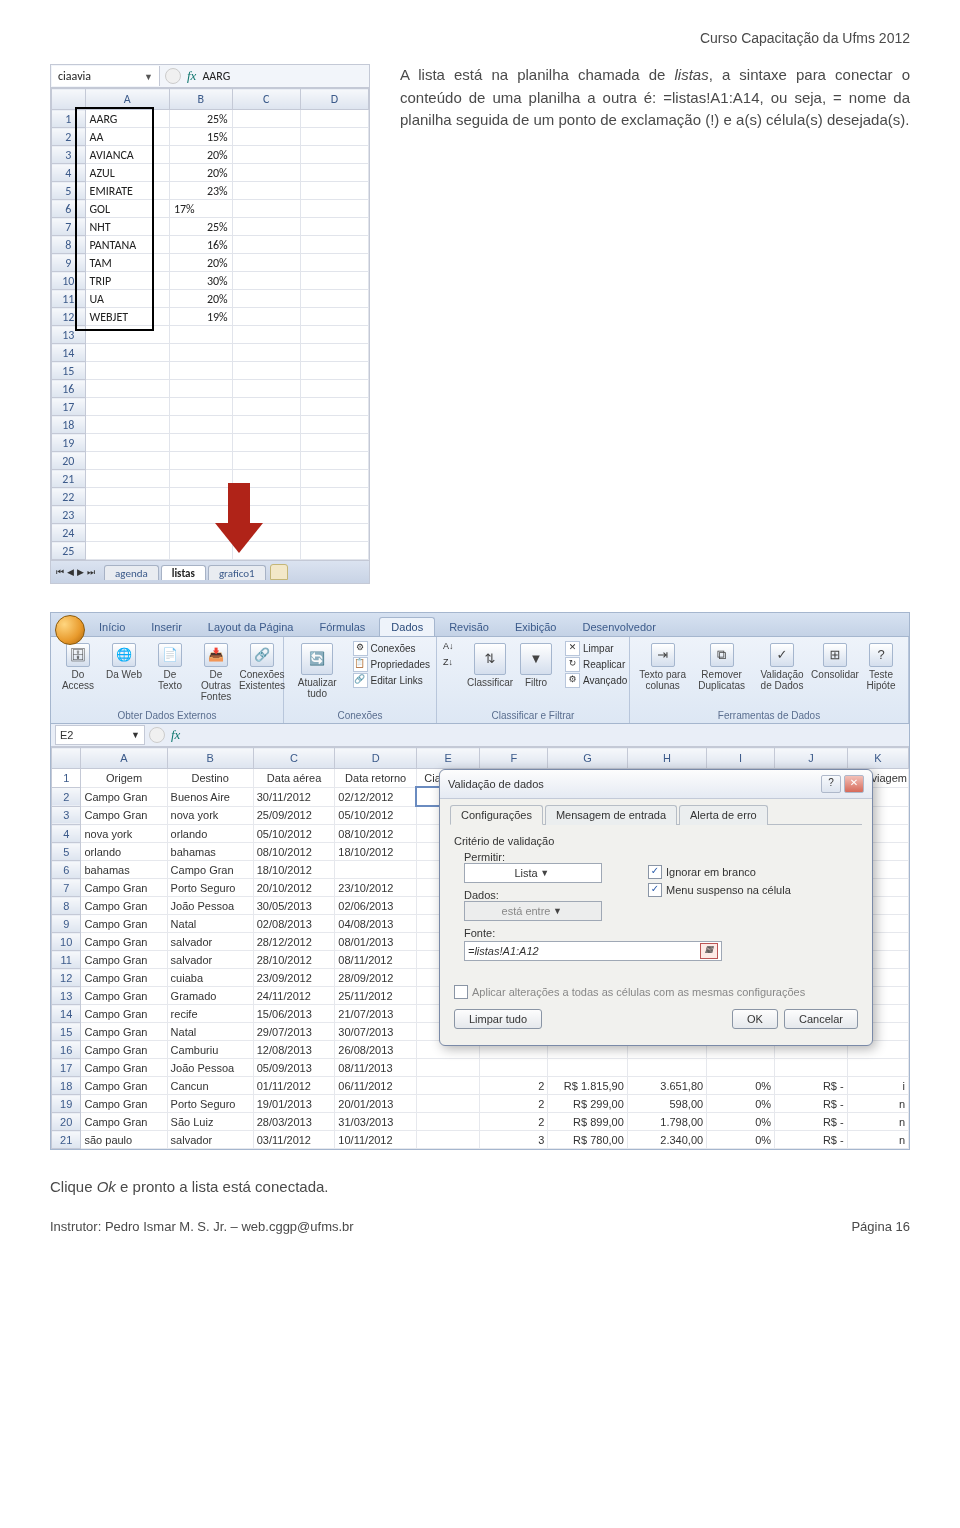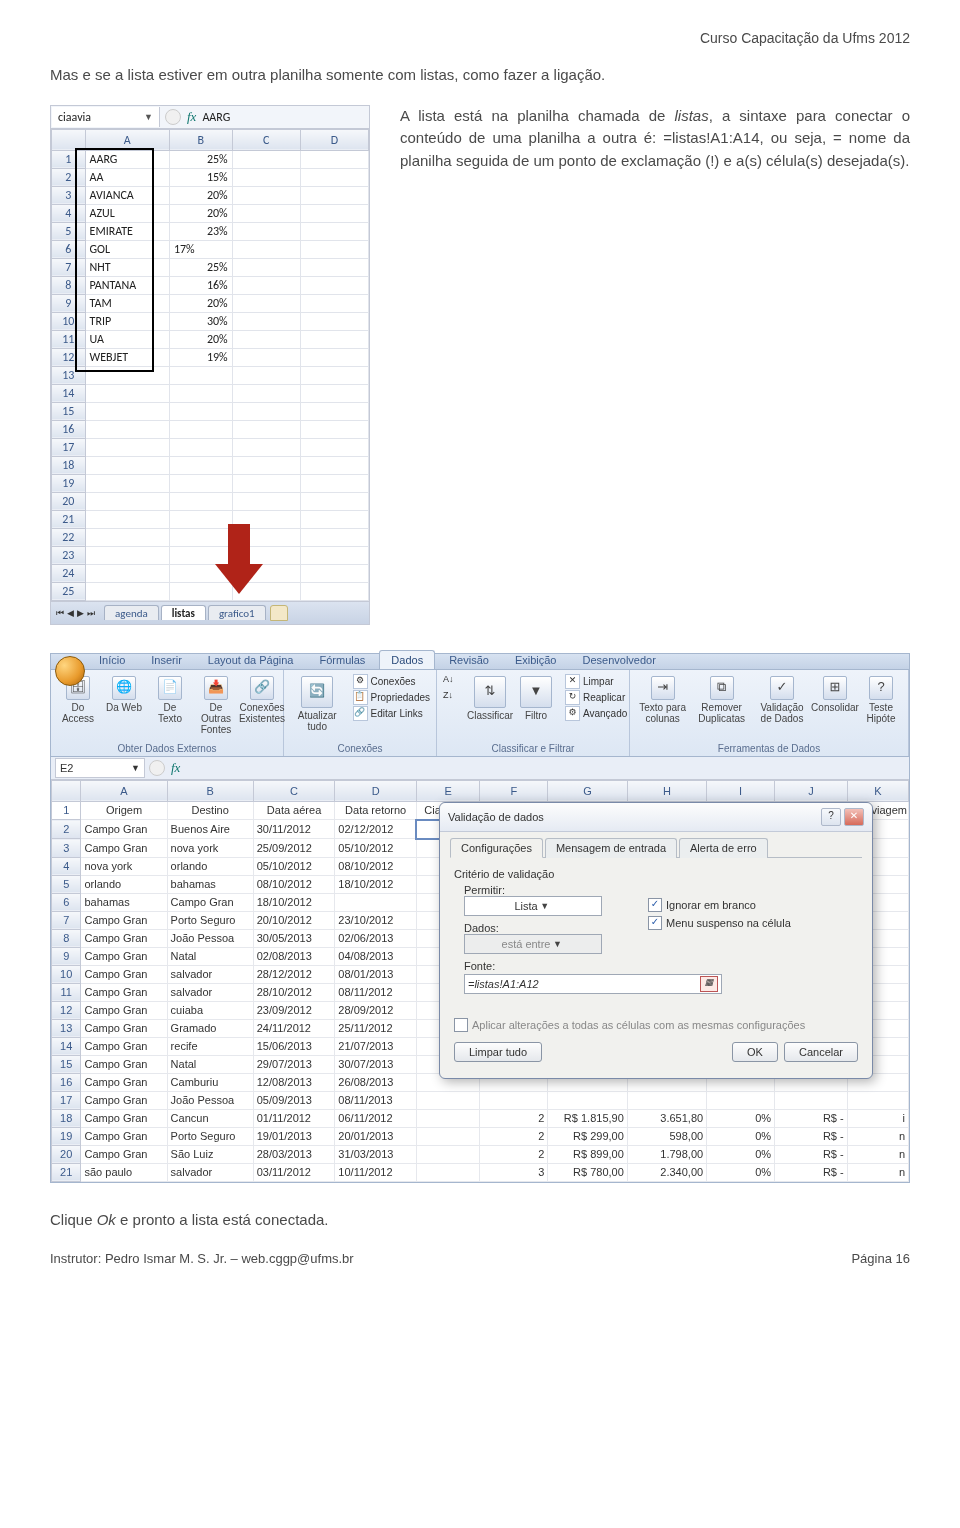--- a/index.html
+++ b/index.html
@@ -198,21 +198,21 @@
     background: #cfdbec;
     font-size: 11px;
     color: #333;
     margin-bottom: 26px;
   }
   .ribbon-tabs {
     display: flex;
     align-items: flex-end;
     gap: 2px;
     padding-left: 36px;
-    height: 15px;
+    height: 23px;
     background: linear-gradient(#d7e2f1,#c4d2e6);
     position: relative;
   }
   .orb {
     position: absolute;
     left: 4px;
     top: 2px;
     width: 28px;
     height: 28px;
     border-radius: 50%;
@@ -487,21 +487,20 @@
     color: #4a4a4a;
     margin-top: 20px;
   }
 </style>
 </head>
 <body>
 
 <div class="page">
   <div class="header-right">Curso Capacitação da Ufms 2012</div>
 
-  <div class="para">Mas e se a lista estiver em outra planilha somente com listas, como fazer a ligação.</div>
 
   <div class="two-col">
     <div class="col-left">
 
       <div class="excel1">
         <div class="name-box-row">
           <div class="name-box">
             <span>ciaavia</span>
             <span class="arrow">▼</span>
           </div>

